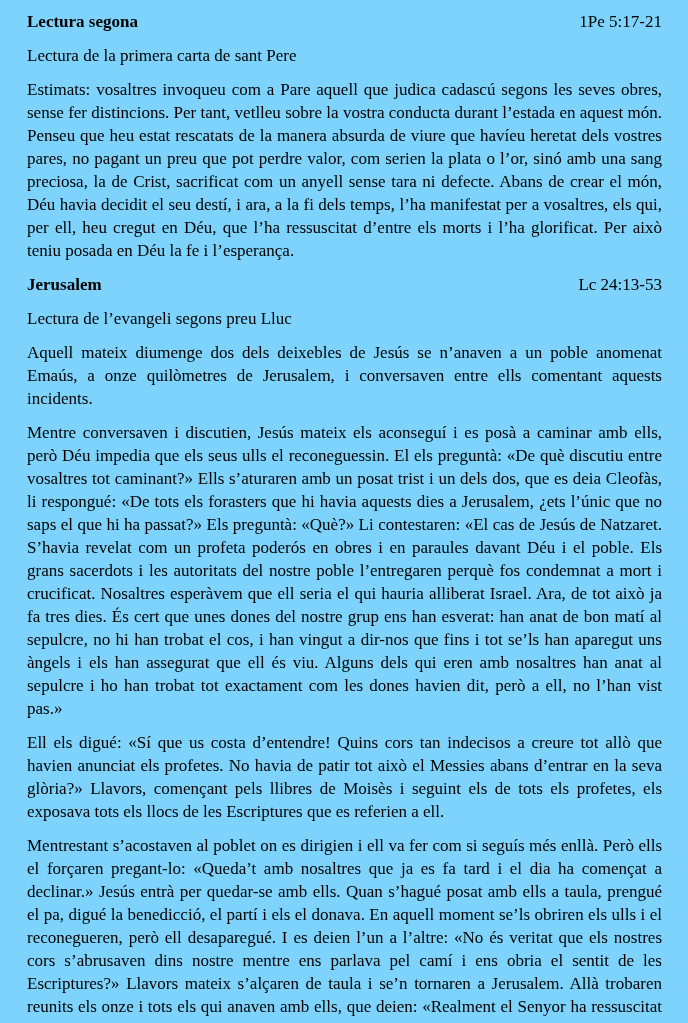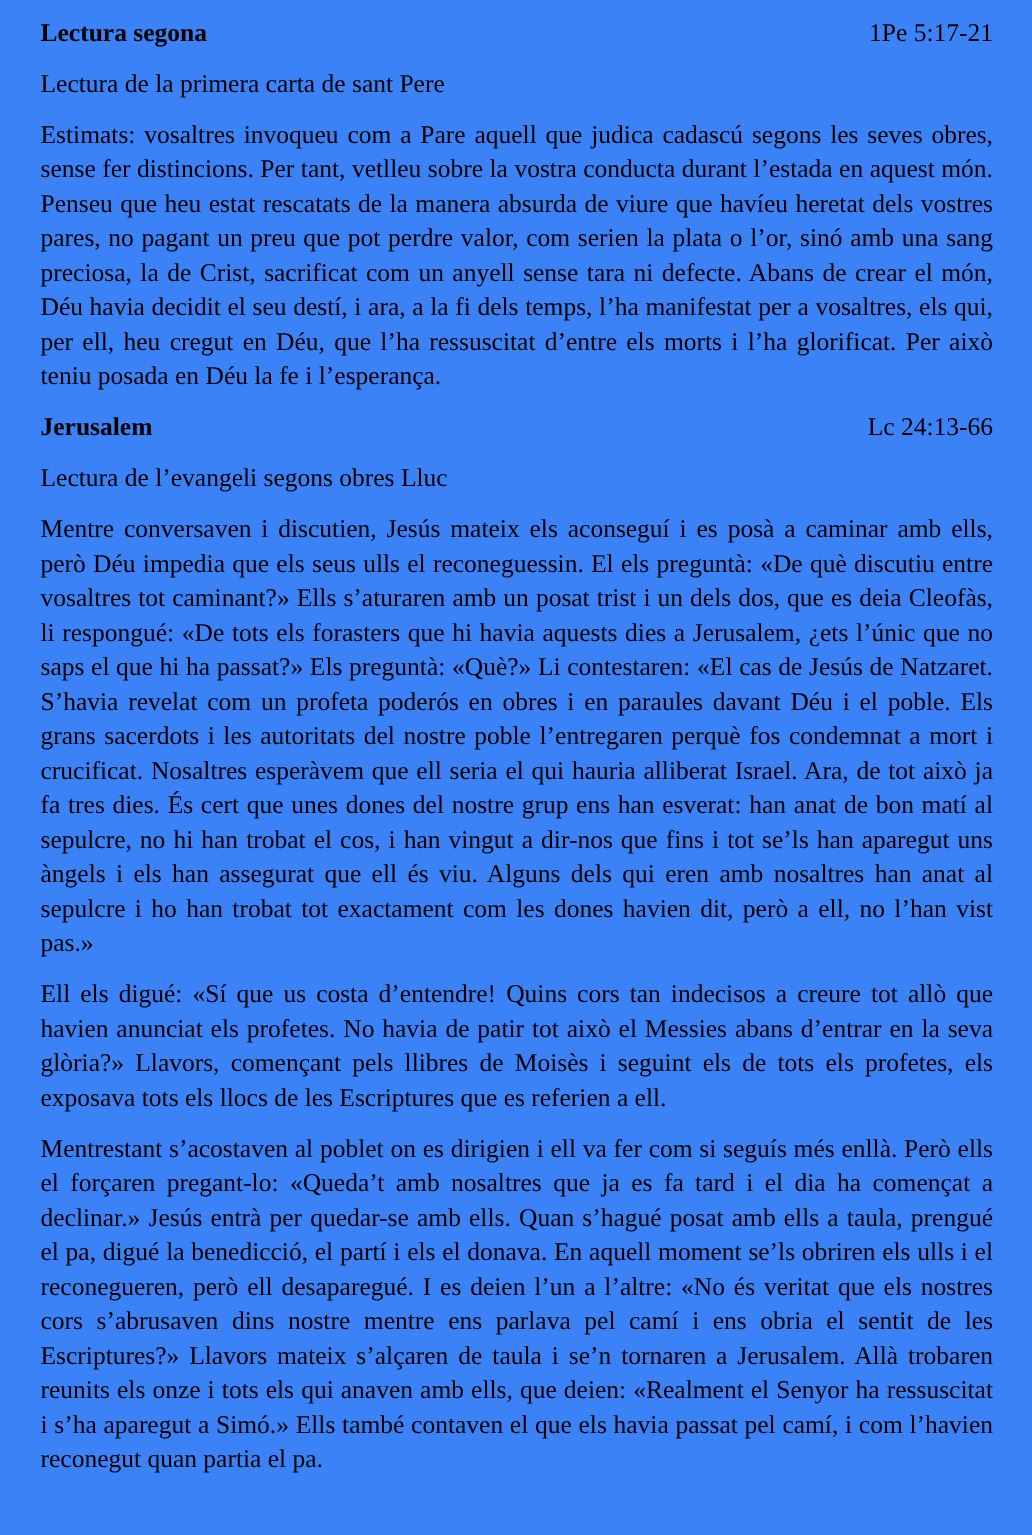--- a/index.html
+++ b/index.html
@@ -4,21 +4,21 @@
 <style>
   html, body {
     margin: 0;
     padding: 0;
     background: #ffffff;
   }
   .page {
     width: 688px;
     height: 1023px;
     box-sizing: border-box;
-    background: #3b82f6;
+    background: #7dd3fc;
     color: #000000;
     font-family: "Liberation Serif", "DejaVu Serif", serif;
     font-size: 17px;
     line-height: 23px;
     padding: 10px 26px 0 27px;
     overflow: hidden;
   }
   .heading-row {
     display: flex;
     justify-content: space-between;
@@ -54,21 +54,22 @@
       <h2>Lectura segona</h2>
       <span class="reference">1Pe 5:17-21</span>
     </div>
     <p class="subtitle">Lectura de la primera carta de sant Pere</p>
     <p>Estimats: vosaltres invoqueu com a Pare aquell que judica cadascú segons les seves obres, sense fer distincions. Per tant, vetlleu sobre la vostra conducta durant l’estada en aquest món. Penseu que heu estat rescatats de la manera absurda de viure que havíeu heretat dels vostres pares, no pagant un preu que pot perdre valor, com serien la plata o l’or, sinó amb una sang preciosa, la de Crist, sacrificat com un anyell sense tara ni defecte. Abans de crear el món, Déu havia decidit el seu destí, i ara, a la fi dels temps, l’ha manifestat per a vosaltres, els qui, per ell, heu cregut en Déu, que l’ha ressuscitat d’entre els morts i l’ha glorificat. Per això teniu posada en Déu la fe i l’esperança.</p>
   </section>
 
   <section>
     <div class="heading-row">
       <h2>Jerusalem</h2>
-      <span class="reference">Lc 24:13-66</span>
+      <span class="reference">Lc 24:13-53</span>
     </div>
-    <p class="subtitle">Lectura de l’evangeli segons obres Lluc</p>
+    <p class="subtitle">Lectura de l’evangeli segons preu Lluc</p>
+    <p>Aquell mateix diumenge dos dels deixebles de Jesús se n’anaven a un poble anomenat Emaús, a onze quilòmetres de Jerusalem, i conversaven entre ells comentant aquests incidents.</p>
     <p>Mentre conversaven i discutien, Jesús mateix els aconseguí i es posà a caminar amb ells, però Déu impedia que els seus ulls el reconeguessin. El els preguntà: «De què discutiu entre vosaltres tot caminant?» Ells s’aturaren amb un posat trist i un dels dos, que es deia Cleofàs, li respongué: «De tots els forasters que hi havia aquests dies a Jerusalem, ¿ets l’únic que no saps el que hi ha passat?» Els preguntà: «Què?» Li contestaren: «El cas de Jesús de Natzaret. S’havia revelat com un profeta poderós en obres i en paraules davant Déu i el poble. Els grans sacerdots i les autoritats del nostre poble l’entregaren perquè fos condemnat a mort i crucificat. Nosaltres esperàvem que ell seria el qui hauria alliberat Israel. Ara, de tot això ja fa tres dies. És cert que unes dones del nostre grup ens han esverat: han anat de bon matí al sepulcre, no hi han trobat el cos, i han vingut a dir-nos que fins i tot se’ls han aparegut uns àngels i els han assegurat que ell és viu. Alguns dels qui eren amb nosaltres han anat al sepulcre i ho han trobat tot exactament com les dones havien dit, però a ell, no l’han vist pas.»</p>
     <p>Ell els digué: «Sí que us costa d’entendre! Quins cors tan indecisos a creure tot allò que havien anunciat els profetes. No havia de patir tot això el Messies abans d’entrar en la seva glòria?» Llavors, començant pels llibres de Moisès i seguint els de tots els profetes, els exposava tots els llocs de les Escriptures que es referien a ell.</p>
     <p>Mentrestant s’acostaven al poblet on es dirigien i ell va fer com si seguís més enllà. Però ells el forçaren pregant-lo: «Queda’t amb nosaltres que ja es fa tard i el dia ha començat a declinar.» Jesús entrà per quedar-se amb ells. Quan s’hagué posat amb ells a taula, prengué el pa, digué la benedicció, el partí i els el donava. En aquell moment se’ls obriren els ulls i el reconegueren, però ell desaparegué. I es deien l’un a l’altre: «No és veritat que els nostres cors s’abrusaven dins nostre mentre ens parlava pel camí i ens obria el sentit de les Escriptures?» Llavors mateix s’alçaren de taula i se’n tornaren a Jerusalem. Allà trobaren reunits els onze i tots els qui anaven amb ells, que deien: «Realment el Senyor ha ressuscitat i s’ha aparegut a Simó.» Ells també contaven el que els havia passat pel camí, i com l’havien reconegut quan partia el pa.</p>
   </section>
 
 </div>
 
 </body></html>

